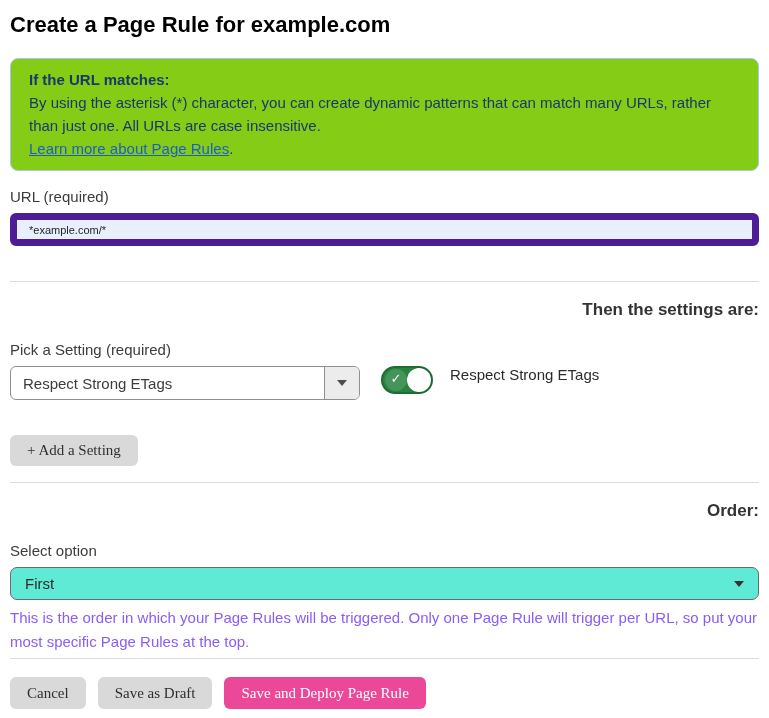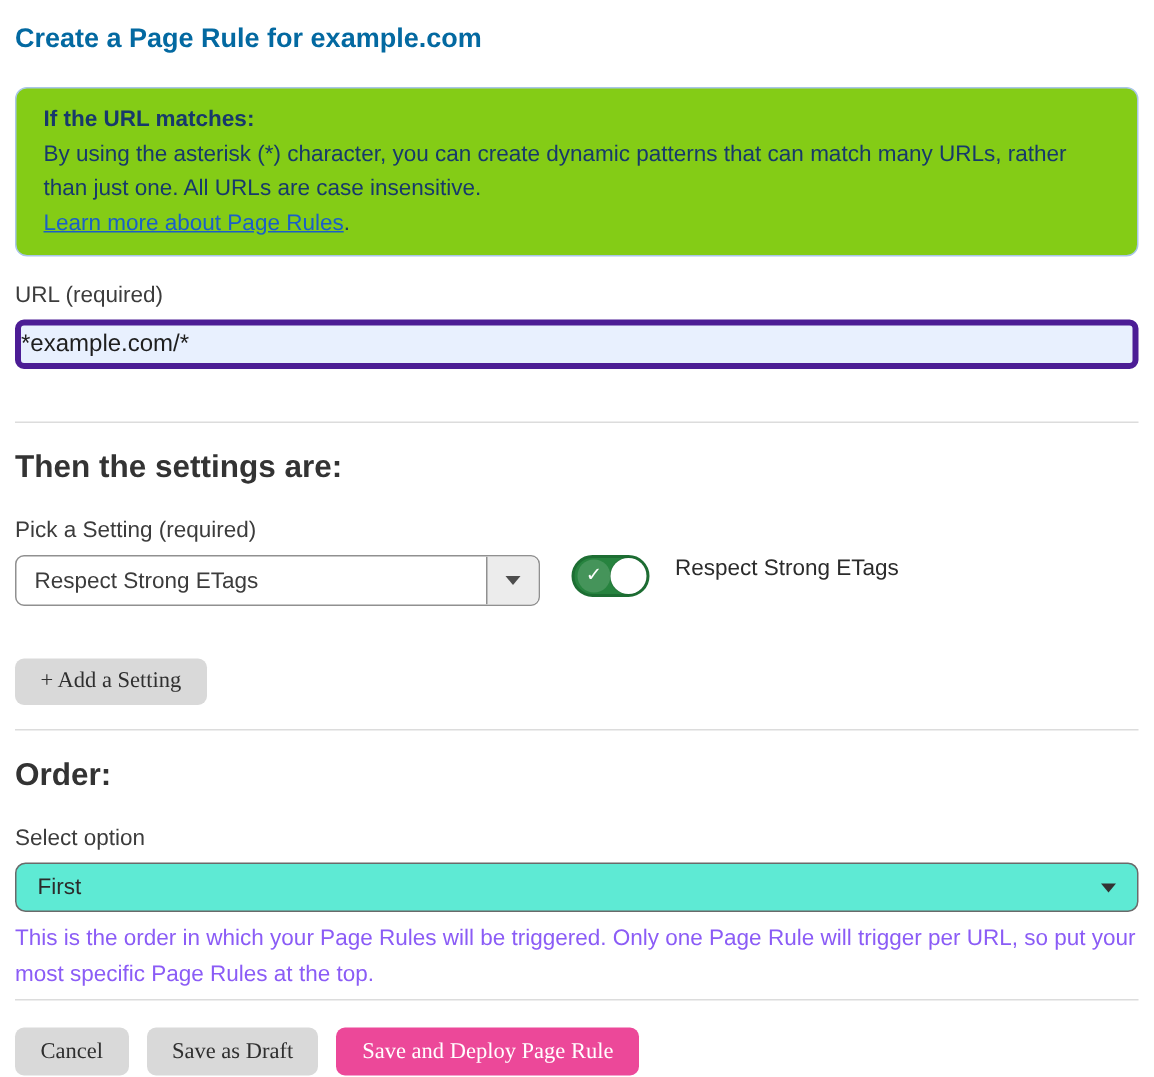--- a/index.html
+++ b/index.html
@@ -6,24 +6,24 @@
   html, body { width: 769px; height: 718px; }
   body {
     font-family: "Liberation Sans", "DejaVu Sans", sans-serif;
     background: #ffffff;
     color: #313131;
     overflow: hidden;
   }
   .container { padding: 10px 10px 0 10px; width: 769px; }
 
   .page-title {
-    font-size: 18px;
+    font-size: 22px;
     line-height: 26px;
     font-weight: 700;
-    color: #0369a1;
+    color: #000000;
     margin: 2px 0 20px 0;
   }
 
   .info-box {
     background: #84cc16;
     border: 1px solid #a9c6e8;
     border-radius: 8px;
     padding: 9px 18px 10px 18px;
     font-size: 15px;
     line-height: 23px;
@@ -41,43 +41,44 @@
     font-size: 15px;
     color: #3c3c3c;
     margin-bottom: 8px;
   }
 
   .url-input {
     display: block;
     width: 749px;
     height: 33px;
     background: #e8f0fe;
-    border: 4px solid #4c1d95;
+    border: 7px solid #4c1d95;
     border-radius: 6px;
-    padding: 0 0;
+    padding: 0 12px;
     font-family: "Liberation Sans", "DejaVu Sans", sans-serif;
-    font-size: 16px;
+    font-size: 11px;
     color: #1f1f1f;
     outline: none;
   }
 
   .divider {
     border: none;
     border-top: 1px solid #dcdcdc;
     height: 0;
   }
   .divider-1 { margin: 35px 0 18px 0; }
   .divider-2 { margin: 16px 0 18px 0; }
   .divider-3 { margin: 4px 0 18px 0; }
 
   .section-heading {
-    font-size: 21px;
+    font-size: 17px;
     font-weight: 700;
     color: #333333;
     margin-bottom: 21px;
+    text-align: right;
   }
 
   .setting-row {
     display: flex;
     align-items: flex-start;
   }
 
   .select-box {
     display: flex;
     align-items: stretch;

